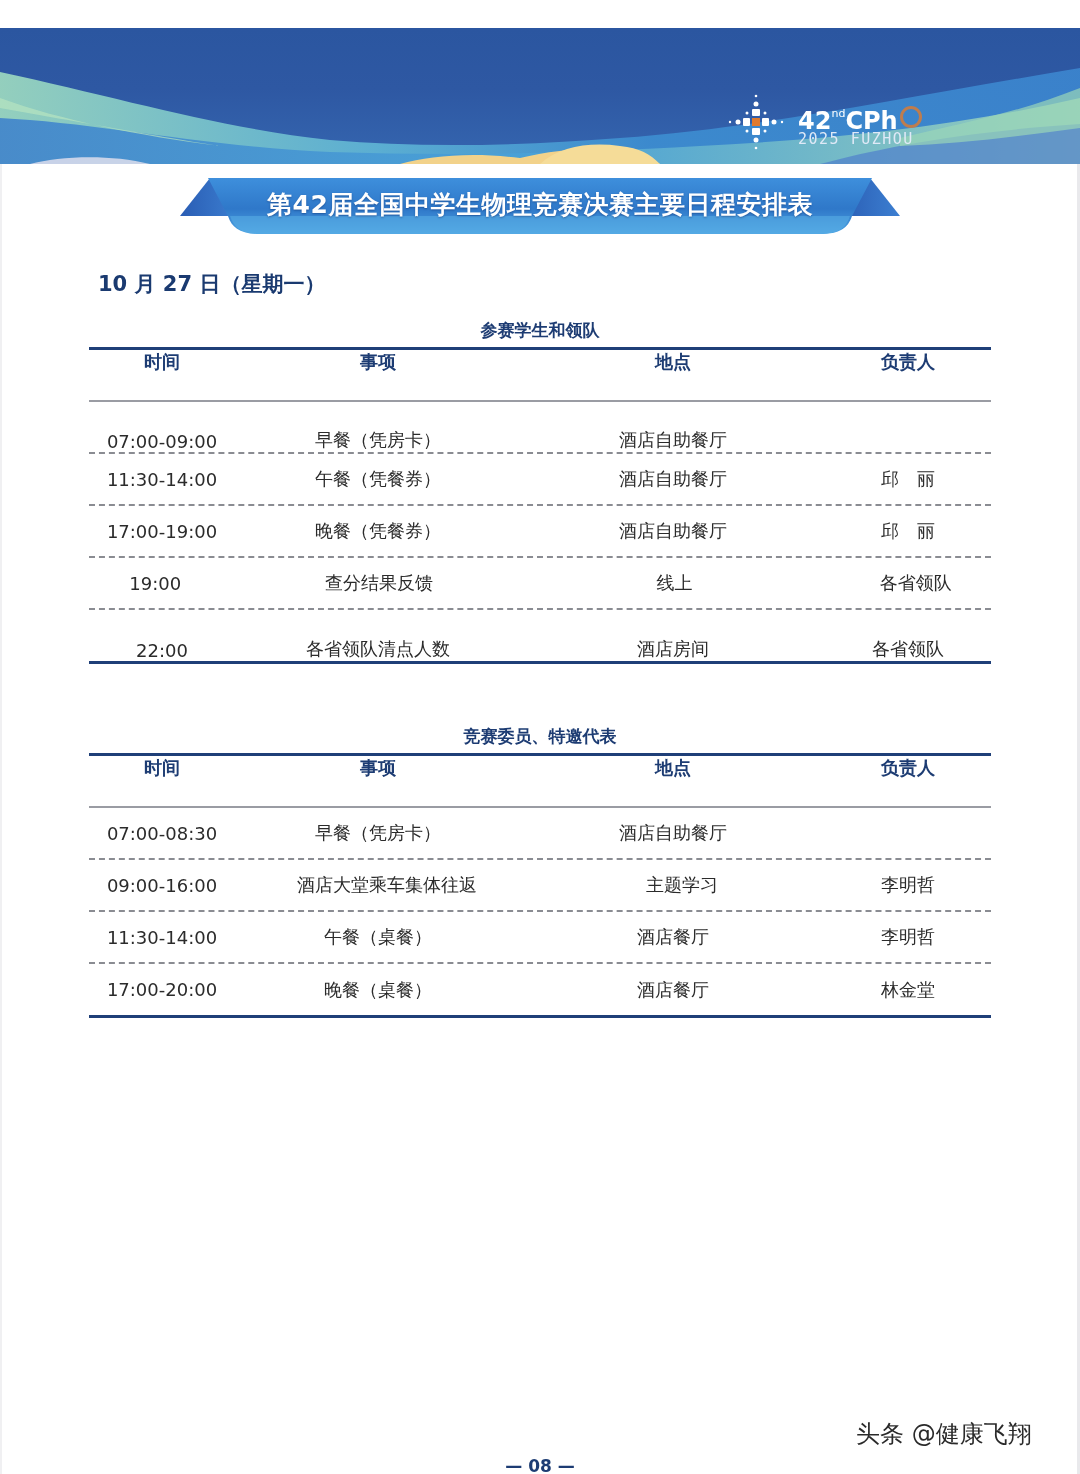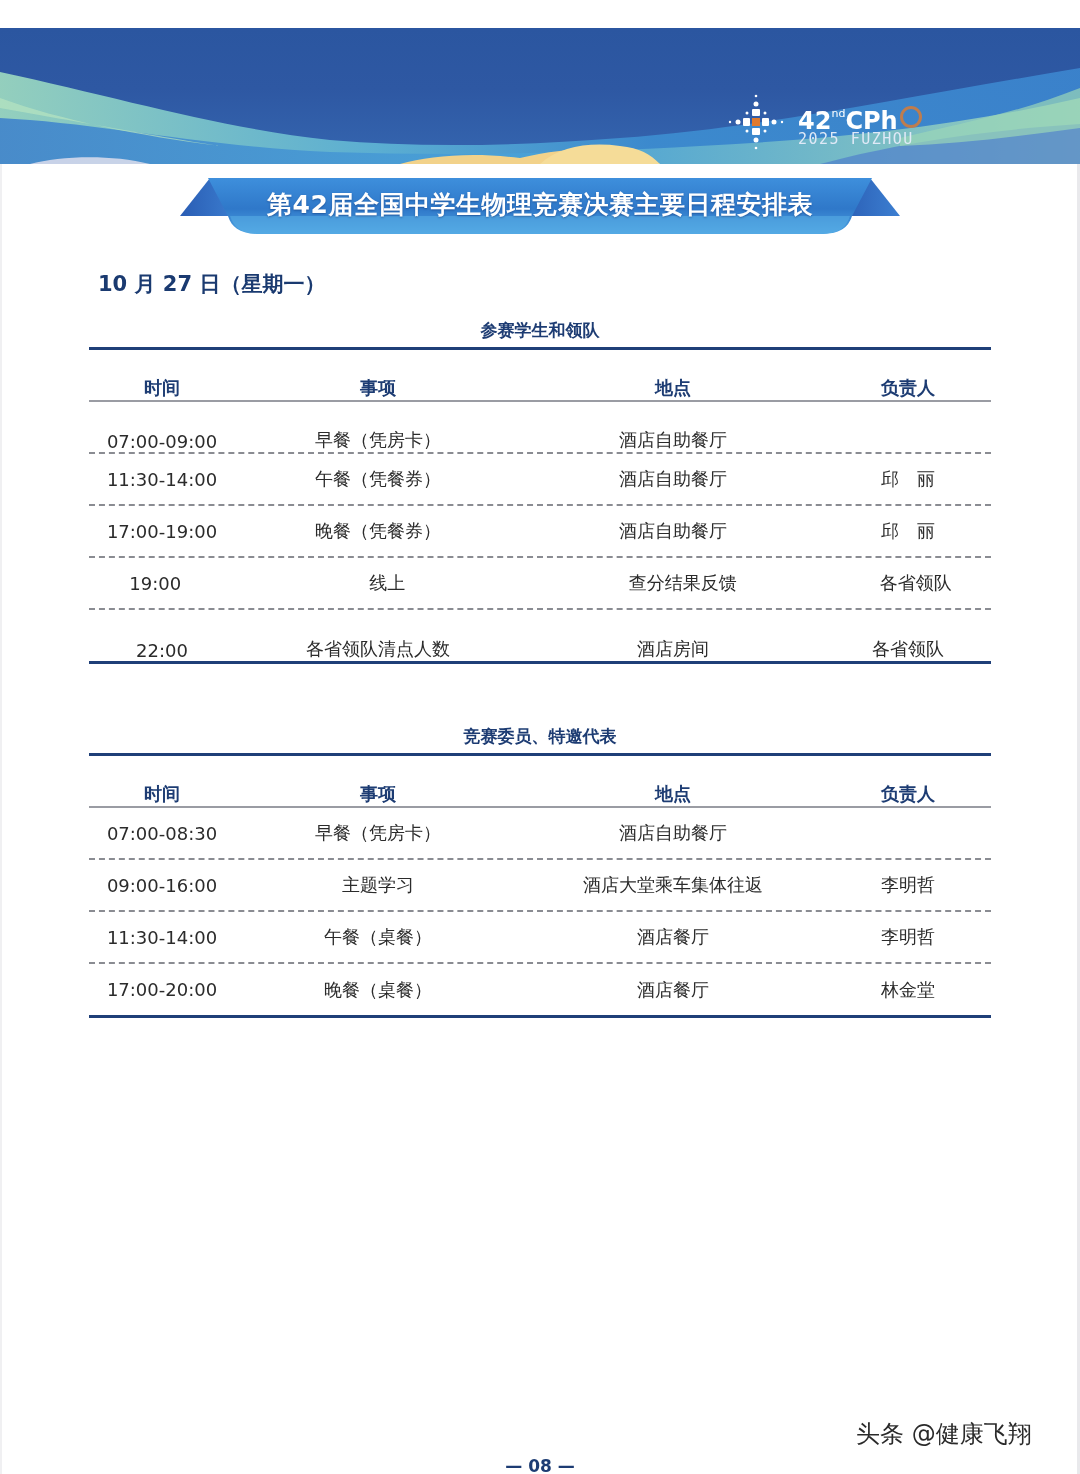--- a/index.html
+++ b/index.html
@@ -48,21 +48,21 @@
   .date-heading {
     position: absolute; left: 98px; top: 270px; font-size: 21px; font-weight: bold; color: #1a3a70;
   }
 
   
   .section { position: absolute; left: 89px; width: 902px; }
   .section-title {
     text-align: center; font-size: 17px; font-weight: bold; color: #1d3c73; height: 26px; line-height: 26px;
   }
   .rule-top { height: 3px; background: #1f3f78; margin-top: 4px; }
-  .head-row { display: flex; height: 50px; align-items: flex-end; border-bottom: 2px solid #9a9ca3; }
+  .head-row { display: flex; height: 50px; align-items: flex-start; border-bottom: 2px solid #9a9ca3; }
   .cell { text-align: center; font-size: 18px; color: #2b2b2b; }
   .head-row .cell { font-weight: bold; color: #1d3c73; font-size: 18px; }
   .c1 { width: 146px; }
   .c2 { width: 286px; }
   .c3 { width: 304px; }
   .c4 { width: 166px; }
   .data-row { display: flex; align-items: center; border-bottom: 2px dashed #8a8c92; }
   .data-row.last { border-bottom: 3px solid #1f3f78; }
   .row-h52 { height: 50px; align-items: flex-end; }
 
@@ -175,22 +175,22 @@
     <div class="cell c4">邱　丽</div>
   </div>
   <div class="data-row" style="height:50px;">
     <div class="cell c1">17:00-19:00</div>
     <div class="cell c2">晚餐（凭餐券）</div>
     <div class="cell c3">酒店自助餐厅</div>
     <div class="cell c4">邱　丽</div>
   </div>
   <div class="data-row" style="height:50px;gap:28px;">
     <div class="cell c1">19:00</div>
+    <div class="cell c2">查分结果反馈</div>
     <div class="cell c3">线上</div>
-    <div class="cell c2">查分结果反馈</div>
     <div class="cell c4">各省领队</div>
   </div>
   <div class="data-row last" style="height:51px;align-items:flex-end;">
     <div class="cell c1">22:00</div>
     <div class="cell c2">各省领队清点人数</div>
     <div class="cell c3">酒店房间</div>
     <div class="cell c4">各省领队</div>
   </div>
 </div>
 
@@ -204,22 +204,22 @@
     <div class="cell c4">负责人</div>
   </div>
   <div class="data-row" style="height:50px;">
     <div class="cell c1">07:00-08:30</div>
     <div class="cell c2">早餐（凭房卡）</div>
     <div class="cell c3">酒店自助餐厅</div>
     <div class="cell c4"></div>
   </div>
   <div class="data-row" style="height:50px;">
     <div class="cell c1">09:00-16:00</div>
+    <div class="cell c3">酒店大堂乘车集体往返</div>
     <div class="cell c2">主题学习</div>
-    <div class="cell c3">酒店大堂乘车集体往返</div>
     <div class="cell c4">李明哲</div>
   </div>
   <div class="data-row" style="height:50px;">
     <div class="cell c1">11:30-14:00</div>
     <div class="cell c2">午餐（桌餐）</div>
     <div class="cell c3">酒店餐厅</div>
     <div class="cell c4">李明哲</div>
   </div>
   <div class="data-row last" style="height:51px;">
     <div class="cell c1">17:00-20:00</div>

